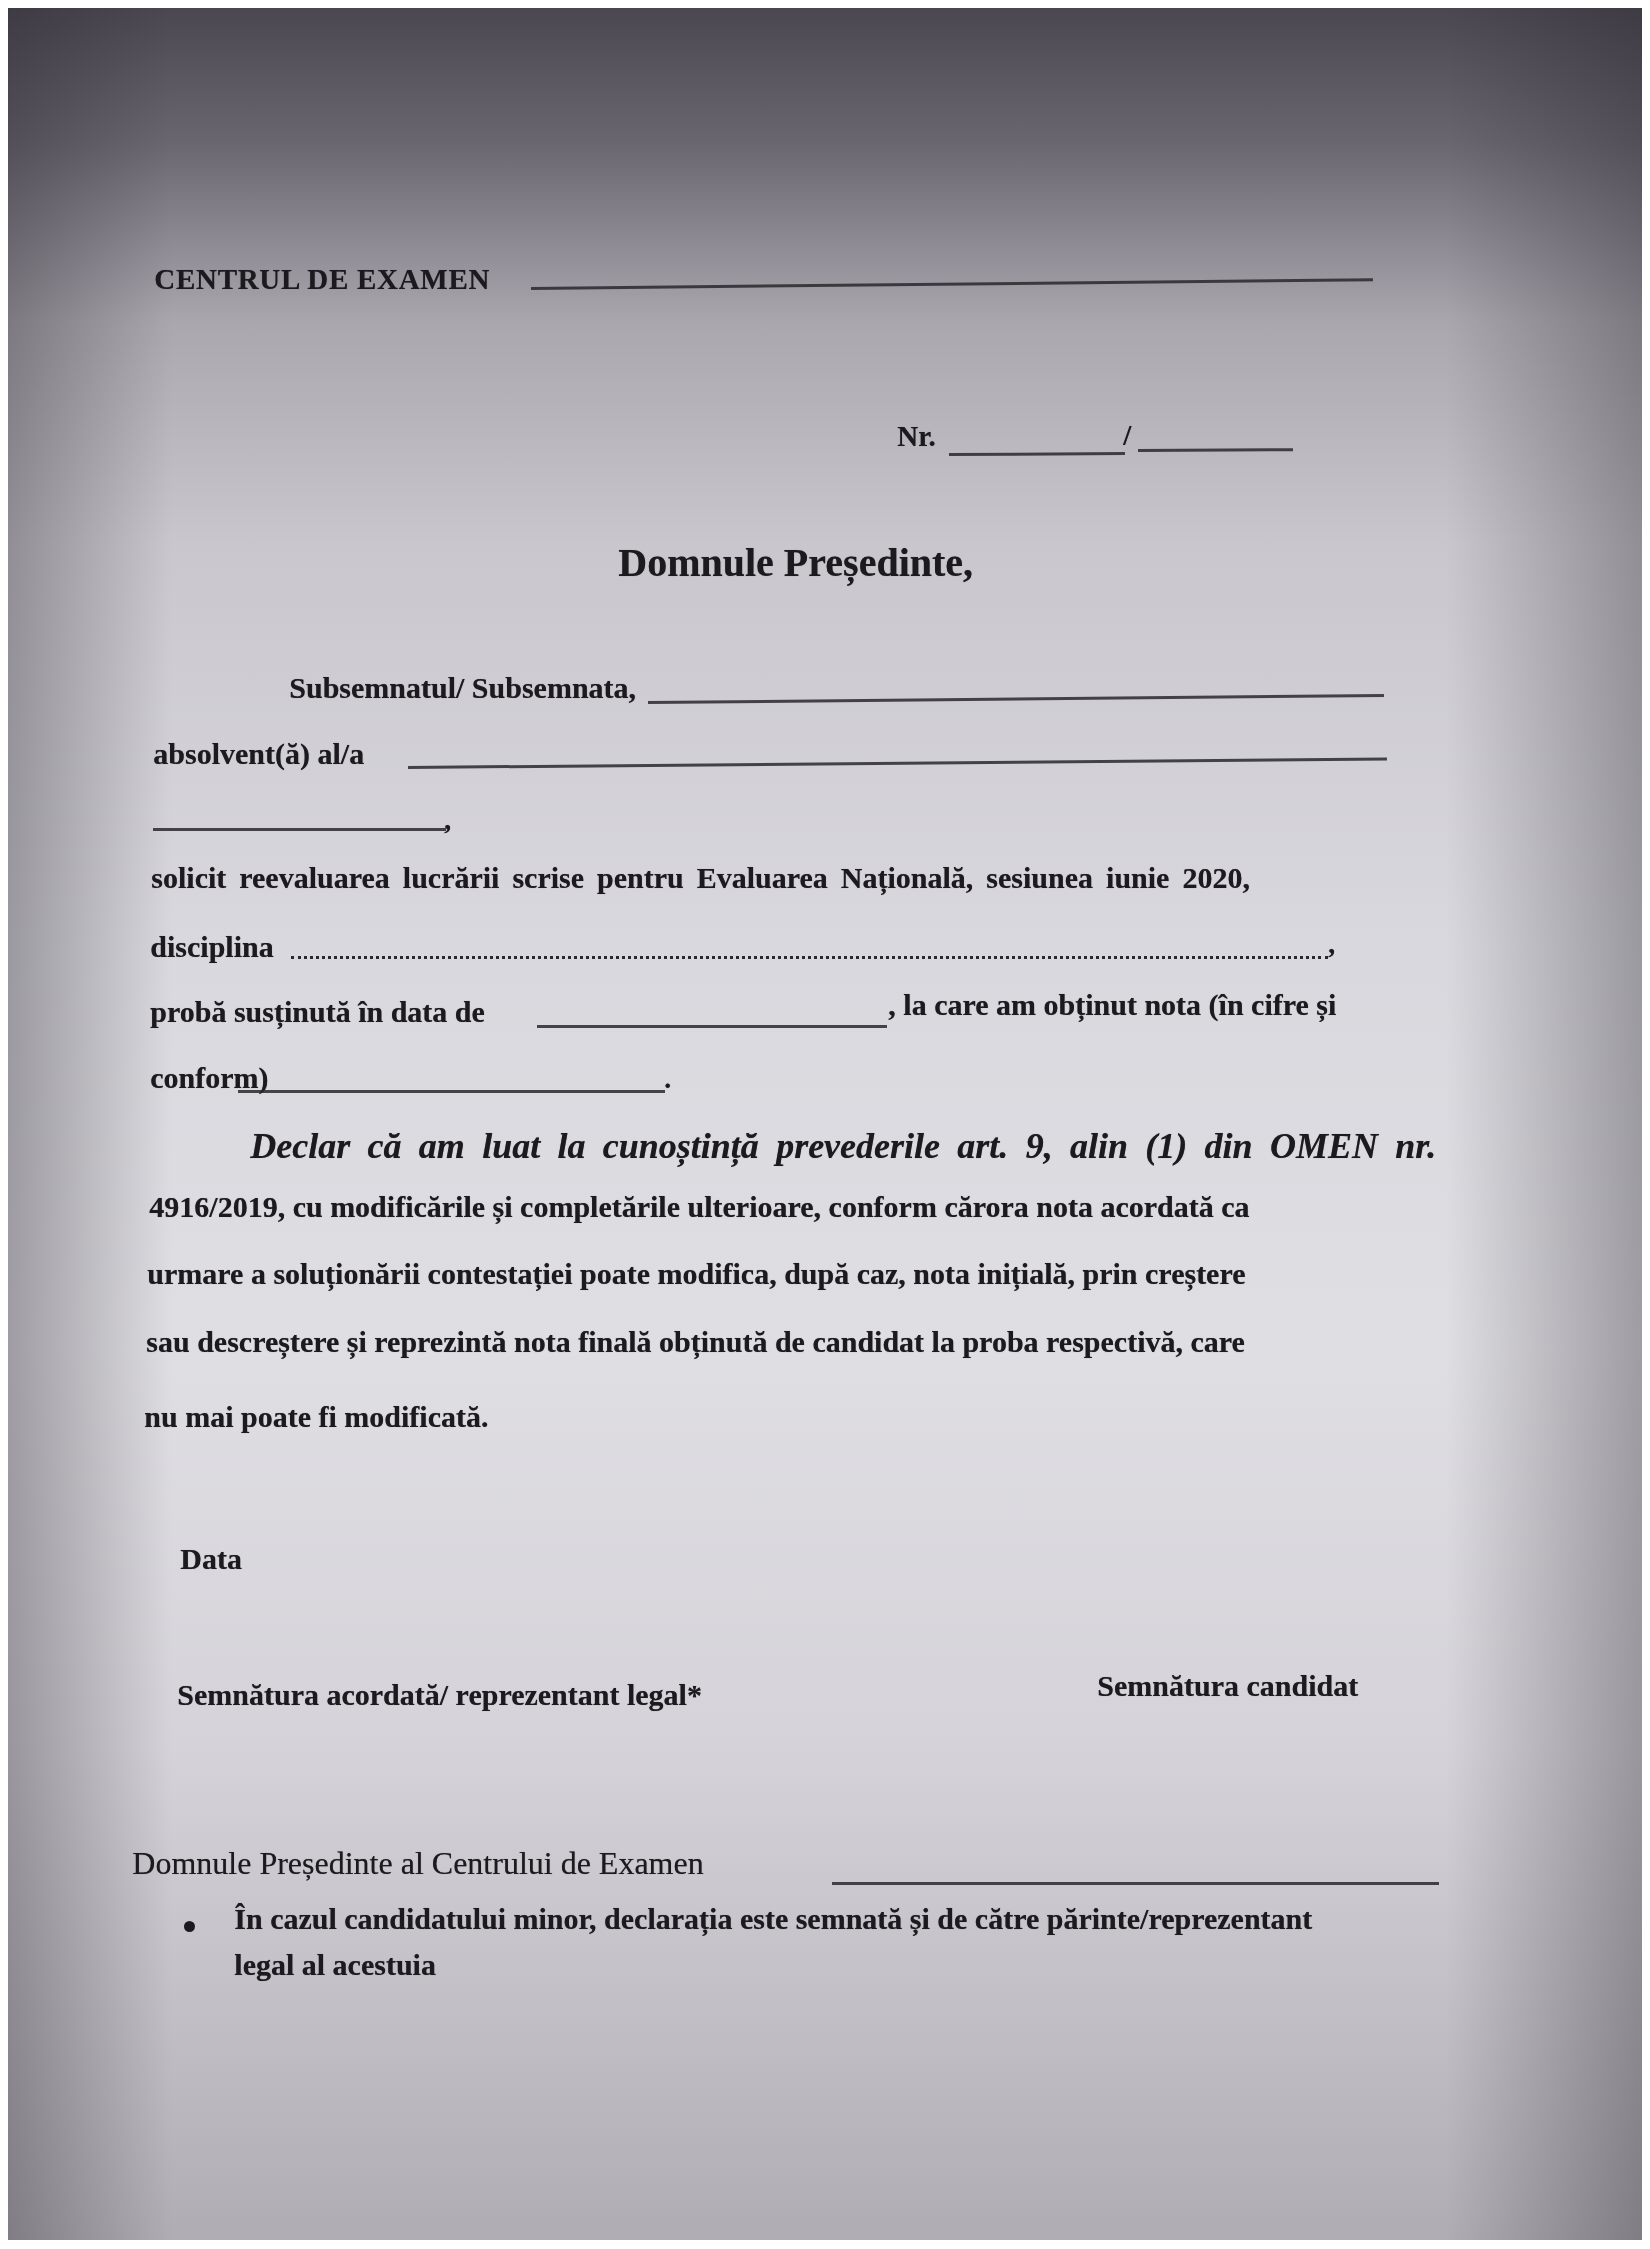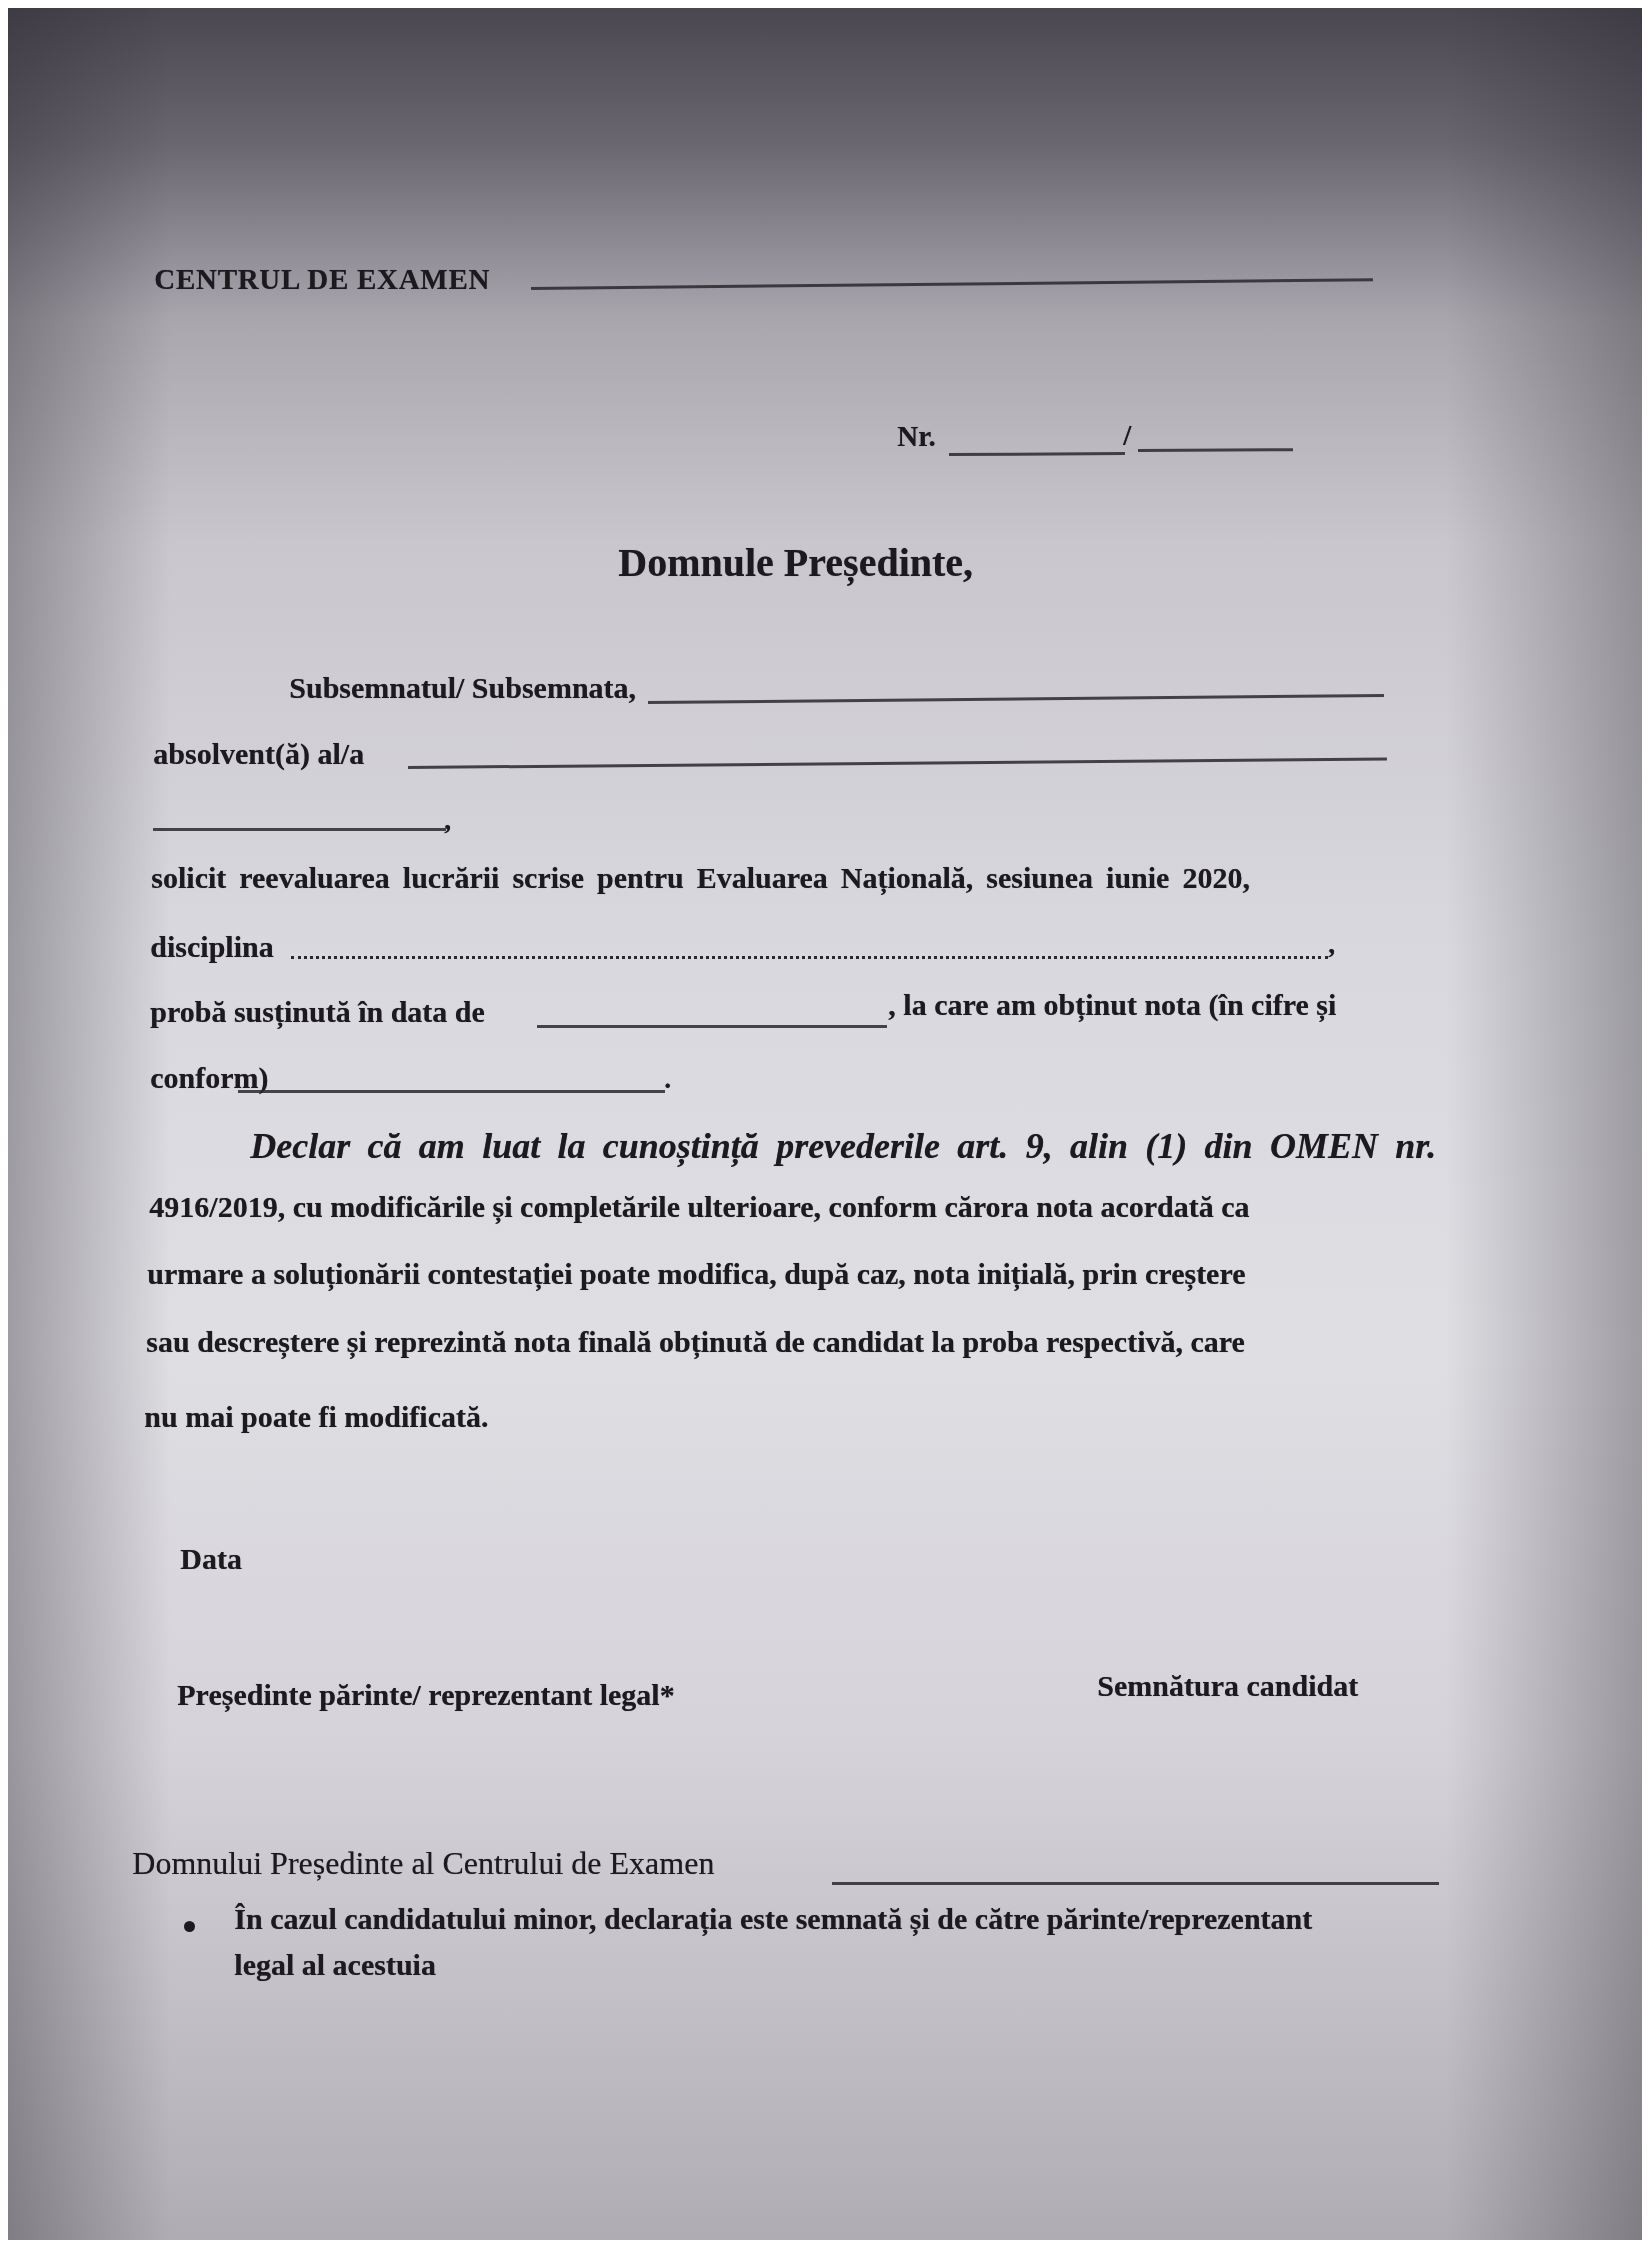--- a/index.html
+++ b/index.html
@@ -85,24 +85,24 @@
   <div class="txt" style="left:656px; top:1055px; font-size:27.6px;">.</div>
 
   <div class="txt" style="left:242px; top:1117px; font-size:36px; word-spacing:8.3px;font-style:italic;">Declar că am luat la cunoștință prevederile art. 9, alin (1) din OMEN nr.</div>
   <div class="txt" style="left:141px; top:1182px; font-size:30px;">4916/2019, cu modificările și completările ulterioare, conform cărora nota acordată ca</div>
   <div class="txt" style="left:139px; top:1249px; font-size:30px;">urmare a soluționării contestației poate modifica, după caz, nota inițială, prin creștere</div>
   <div class="txt" style="left:138px; top:1317px; font-size:30px;">sau descreștere și reprezintă nota finală obținută de candidat la proba respectivă, care</div>
   <div class="txt" style="left:136px; top:1392px; font-size:30px;">nu mai poate fi modificată.</div>
 
   <div class="txt" style="left:172px; top:1534px; font-size:30px;">Data</div>
 
-  <div class="txt" style="left:169px; top:1670px; font-size:30px;">Președinte părinte/ reprezentant legal*</div>
+  <div class="txt" style="left:169px; top:1670px; font-size:30px;">Semnătura acordată/ reprezentant legal*</div>
   <div class="txt" style="left:1089px; top:1661px; font-size:30px;">Semnătura candidat</div>
 
-  <div class="txt" style="left:124px; top:1837px; font-size:32px; font-weight:normal;">Domnului Președinte al Centrului de Examen</div>
+  <div class="txt" style="left:124px; top:1837px; font-size:32px; font-weight:normal;">Domnule Președinte al Centrului de Examen</div>
   <div class="line" style="left:824px; top:1874px; width:607px;"></div>
 
   <div class="bullet" style="left:176px; top:1913px;"></div>
   <div class="txt" style="left:226px; top:1894px; font-size:30px;">În cazul candidatului minor, declarația este semnată și de către părinte/reprezentant</div>
   <div class="txt" style="left:226px; top:1940px; font-size:30px;">legal al acestuia</div>
 
 </div>
 
 
 </body></html>

